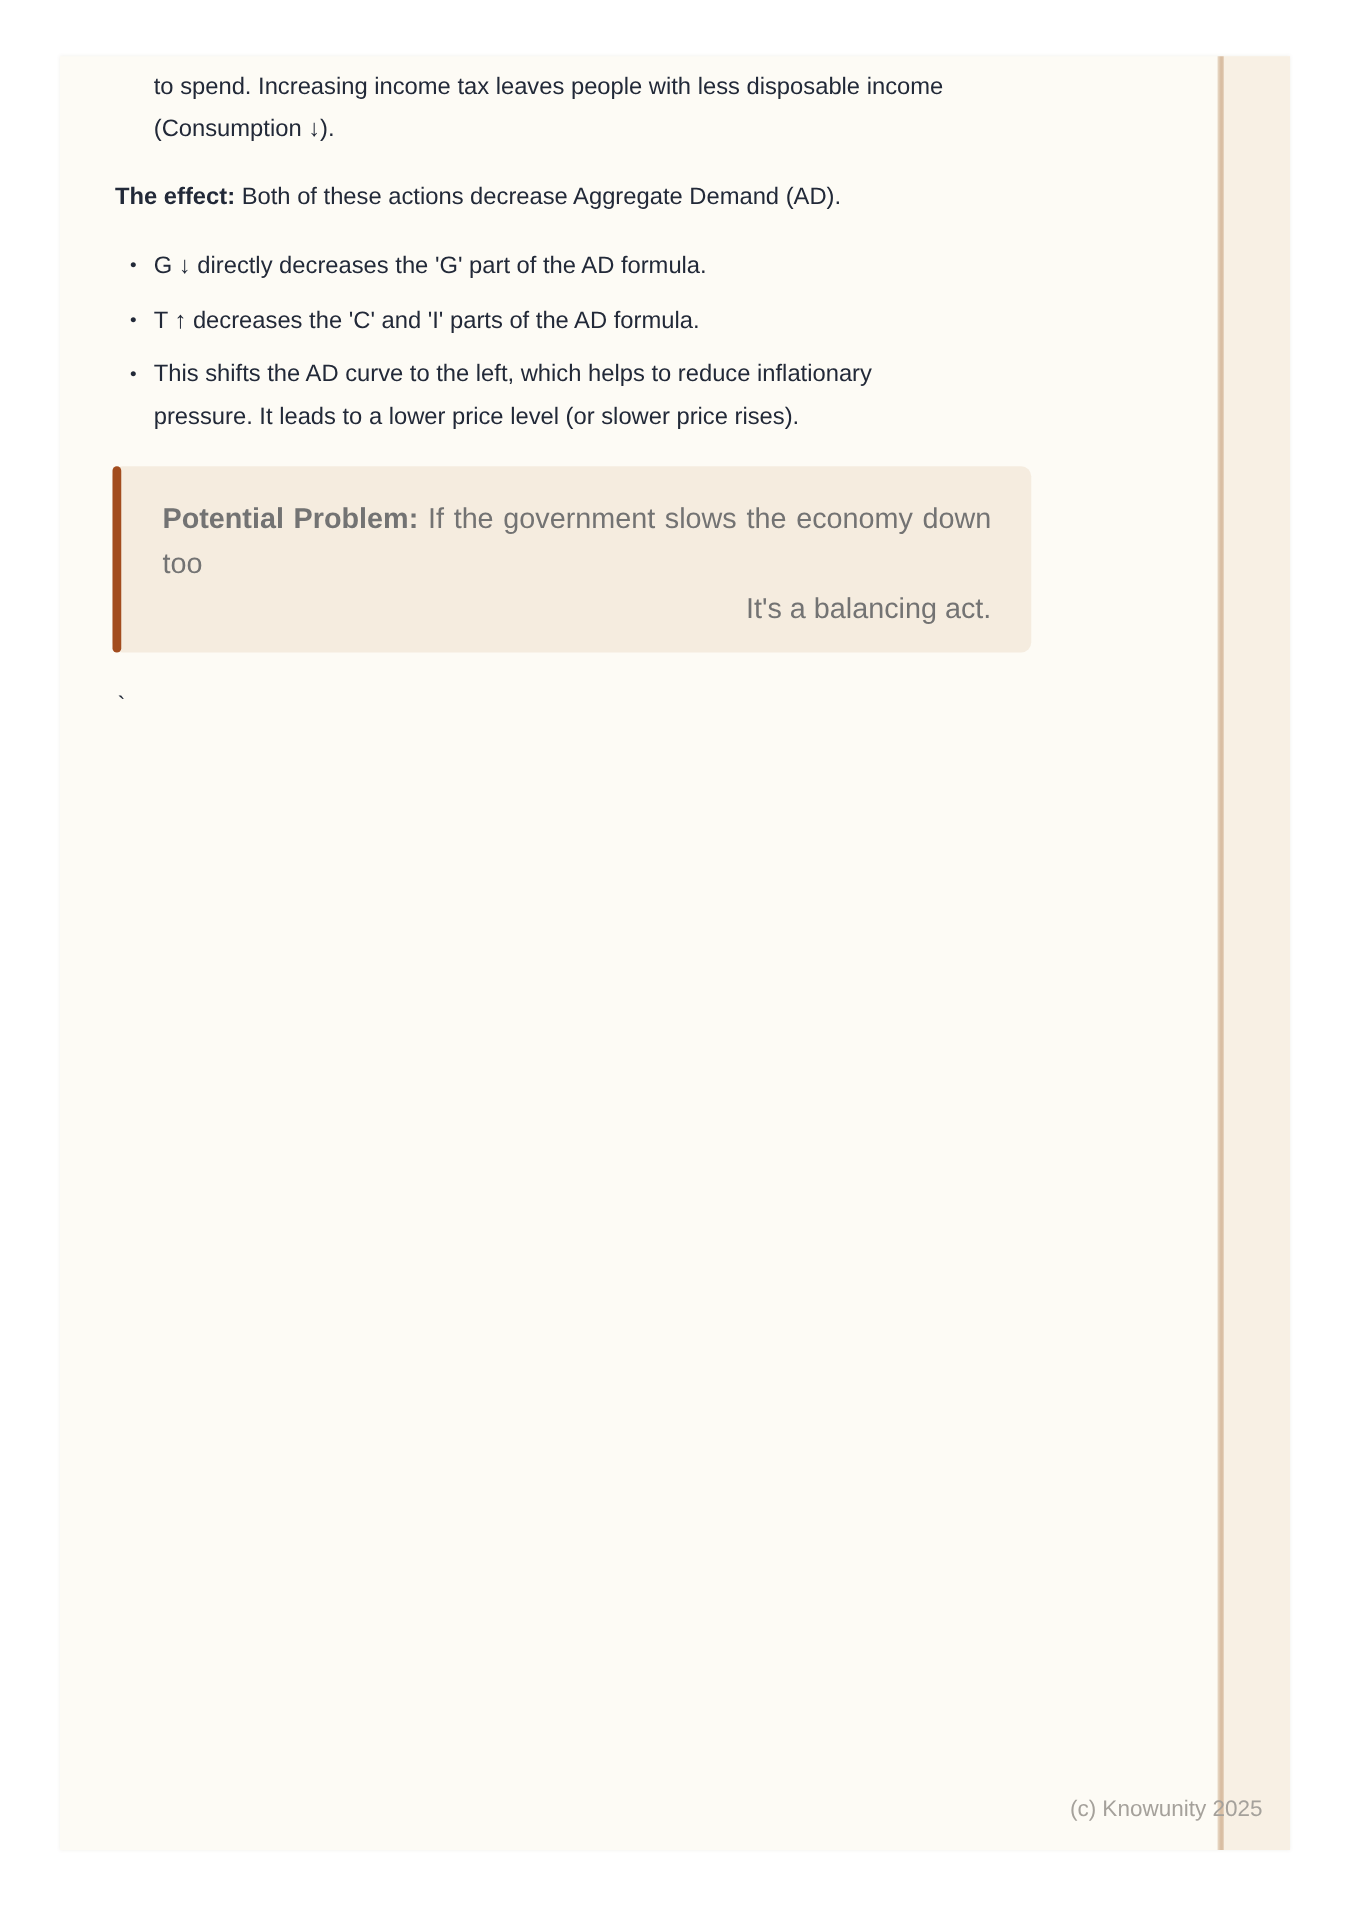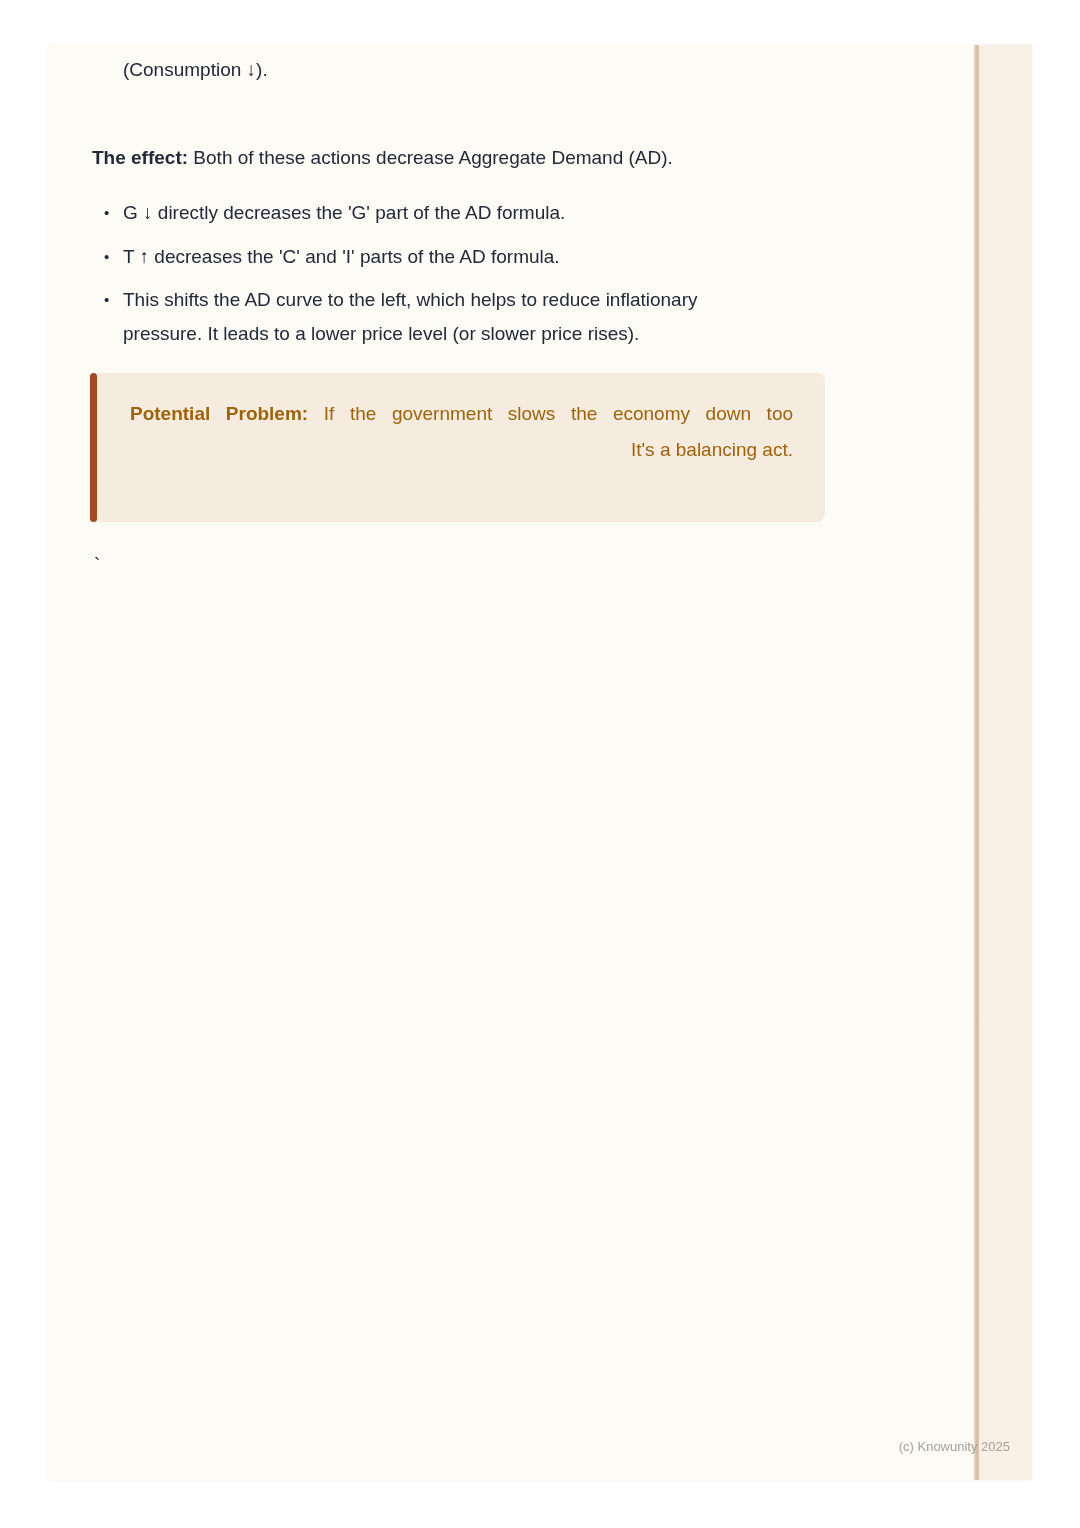--- a/index.html
+++ b/index.html
@@ -75,56 +75,57 @@
   .callout-bar {
     position: absolute;
     left: 0; top: 0; bottom: 0;
     width: 7px;
     background: #a24c1e;
     border-radius: 4px;
   }
   .callout-text {
     position: absolute;
     left: 40px; top: 23px; right: 32px;
-    font-size: 19px;
+    font-size: 23px;
     line-height: 36px;
-    color: #a16207;
+    color: #737373;
   }
   .jline {
     text-align: justify;
     text-align-last: justify;
     white-space: normal;
   }
   .nline { text-align: right; white-space: nowrap; }
   .stray {
     position: absolute;
     left: 46px; top: 503px;
     font-size: 19px;
     line-height: 34px;
     z-index: 1;
   }
   .footer {
     position: absolute;
     right: 22px; top: 1393px;
-    font-size: 13px;
+    font-size: 18px;
     line-height: 18px;
     color: #a5a19b;
     z-index: 2;
     white-space: nowrap;
   }
 </style>
 </head>
 <body>
 
 <div class="page">
 
   <div class="margin-strip"></div>
   <div class="margin-line"></div>
 
   <div class="txt intro">
+    <div>to spend. Increasing income tax leaves people with less disposable income</div>
     <div>(Consumption ↓).</div>
   </div>
 
   <div class="txt effect-line">
     <span class="b">The effect:</span>
     <span>Both of these actions decrease Aggregate Demand (AD).</span>
   </div>
 
   <div class="bullet-item bi-1">
     <span class="marker">•</span>

